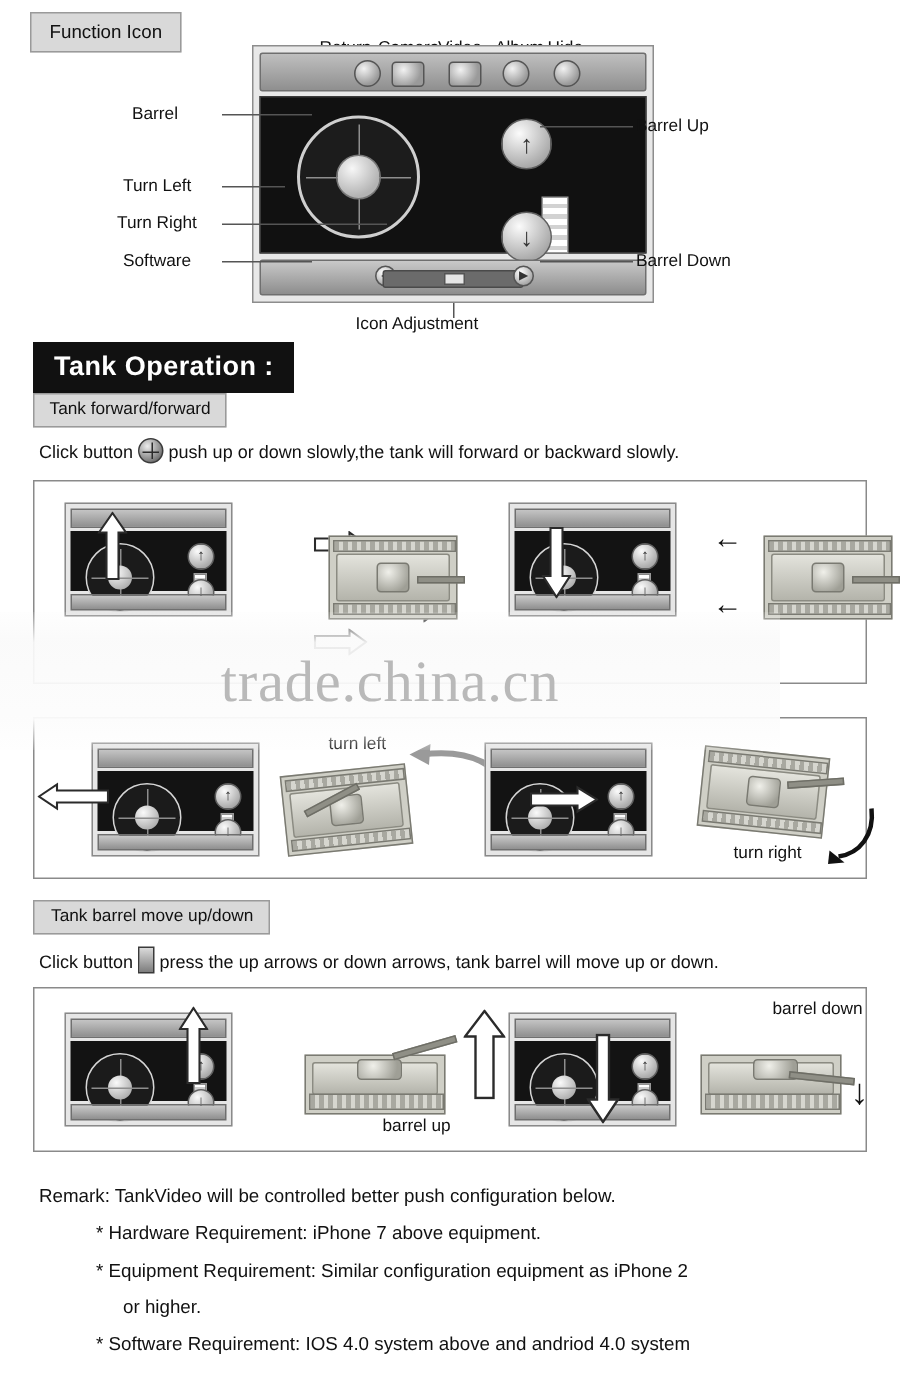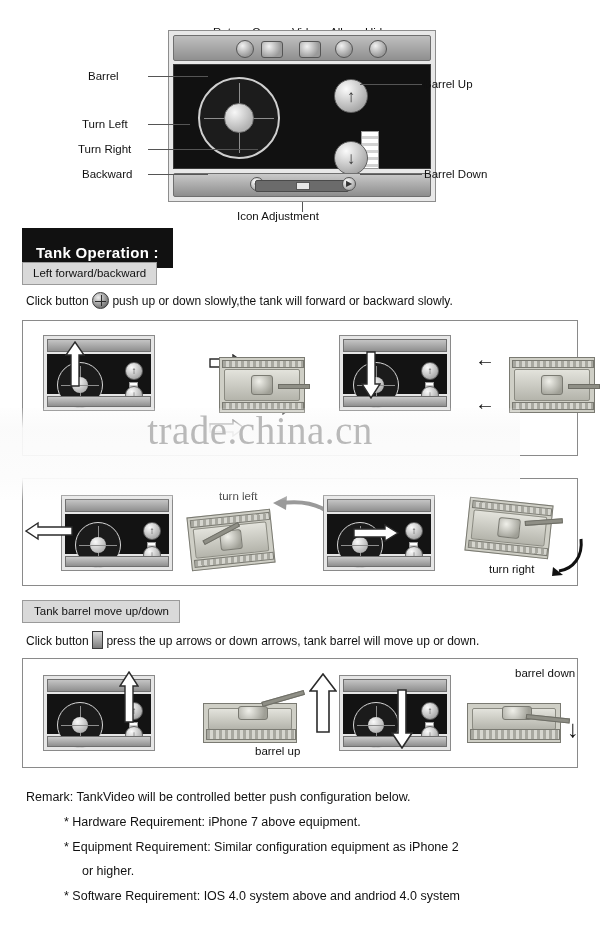--- a/index.html
+++ b/index.html
@@ -25,22 +25,22 @@
     background: #d9d9d9;
     border: 1px solid #9a9a9a;
     padding: 5px 12px 6px 12px;
     font-size: 12.5px;
     color: #111;
   }
   .tag-black {
     display: inline-block;
     background: #111;
     color: #fff;
-    padding: 16px 14px 7px 14px;
-    font-size: 15px;
+    padding: 6px 14px 7px 14px;
+    font-size: 18px;
     font-weight: bold;
     letter-spacing: .3px;
   }
   .tag-sub {
     display: inline-block;
     background: #d9d9d9;
     border: 1px solid #9a9a9a;
     padding: 4px 10px 5px 10px;
     font-size: 11.5px;
     color: #111;
@@ -227,21 +227,21 @@
 
   
   .sarrow { position: absolute; font-size: 20px; color: #111; line-height: 1; }
 
   
   #watermark {
     position: absolute;
     left: 0; top: 408px;
     width: 520px; height: 92px;
     background: linear-gradient(to bottom, rgba(245,245,245,.10) 0%, rgba(250,250,250,.93) 22%, rgba(252,252,252,.95) 78%, rgba(245,245,245,.10) 100%);
-    display: flex; align-items: flex-start; justify-content: center;
+    display: flex; align-items: center; justify-content: center;
     pointer-events: none;
   }
   #watermark span {
     font-size: 39px;
     color: #b9b9b9;
     letter-spacing: .5px;
     font-family: "Liberation Serif", serif;
   }
 
   
@@ -269,20 +269,21 @@
     background: linear-gradient(#dadada,#7d7d7d);
     border: 1px solid #3a3a3a;
     vertical-align: -4px;
   }
 </style>
 </head>
 <body>
 
 <div id="panel-function">
 
+  <div id="fn-tag" class="tag-plain">Function Icon</div>
 
   <div class="abs label" style="left:193px; top:18px;">Return</div>
   <div class="abs label" style="left:232px; top:18px;">Camera</div>
   <div class="abs label" style="left:272px; top:18px;">Video</div>
   <div class="abs label" style="left:310px; top:18px;">Album</div>
   <div class="abs label" style="left:345px; top:18px;">Hide</div>
 
   <div class="line" style="left:218px; top:30px; width:1px; height:12px;"></div>
   <div class="line" style="left:245px; top:30px; width:1px; height:12px;"></div>
   <div class="line" style="left:283px; top:30px; width:1px; height:12px;"></div>
@@ -326,36 +327,36 @@
 
   <div class="abs label" style="left:68px; top:62px;">Barrel</div>
   <div class="line" style="left:128px; top:68px; width:60px; height:1px;"></div>
 
   <div class="abs label" style="left:62px; top:110px;">Turn Left</div>
   <div class="line" style="left:128px; top:116px; width:42px; height:1px;"></div>
 
   <div class="abs label" style="left:58px; top:135px;">Turn Right</div>
   <div class="line" style="left:128px; top:141px; width:110px; height:1px;"></div>
 
-  <div class="abs label" style="left:62px; top:160px;">Backward</div>
+  <div class="abs label" style="left:62px; top:160px;">Software</div>
   <div class="line" style="left:128px; top:166px; width:60px; height:1px;"></div>
 
   <div class="abs label" style="left:404px; top:70px;">Barrel Up</div>
   <div class="line" style="left:340px; top:76px; width:62px; height:1px;"></div>
 
   <div class="abs label" style="left:404px; top:160px;">Barrel Down</div>
   <div class="line" style="left:340px; top:166px; width:62px; height:1px;"></div>
 
   <div class="line" style="left:282px; top:194px; width:1px; height:10px;"></div>
   <div class="abs label" style="left:217px; top:202px;">Icon Adjustment</div>
 </div>
 
 <div class="abs tag-black" style="left:22px; top:228px;">Tank Operation :</div>
 
-<div class="abs tag-sub" style="left:22px; top:262px;">Left forward/backward</div>
+<div class="abs tag-sub" style="left:22px; top:262px;">Tank forward/forward</div>
 
 <div class="abs body-text" style="left:26px; top:292px; width:545px;">
   <span>Click button</span>
   <span class="inline-btn"></span>
   <span>push up or down slowly,the tank will forward or backward slowly.</span>
 </div>
 
 <div class="illus-box" style="left:22px; top:320px; width:556px; height:136px;">
 
   <div class="mini-ctrl" style="left:20px; top:14px; width:112px; height:76px;">

